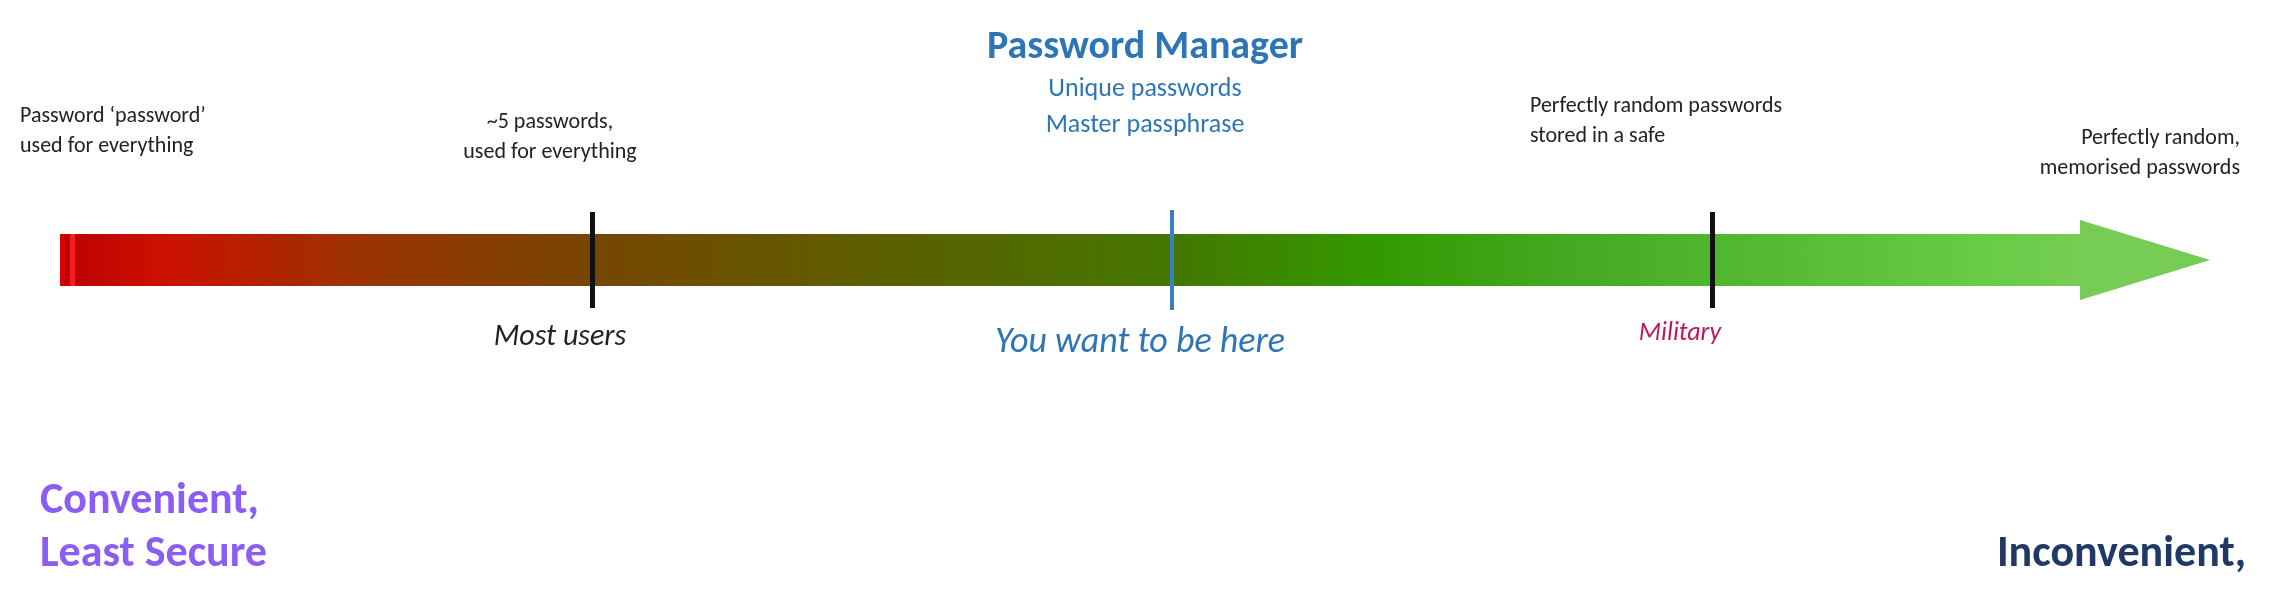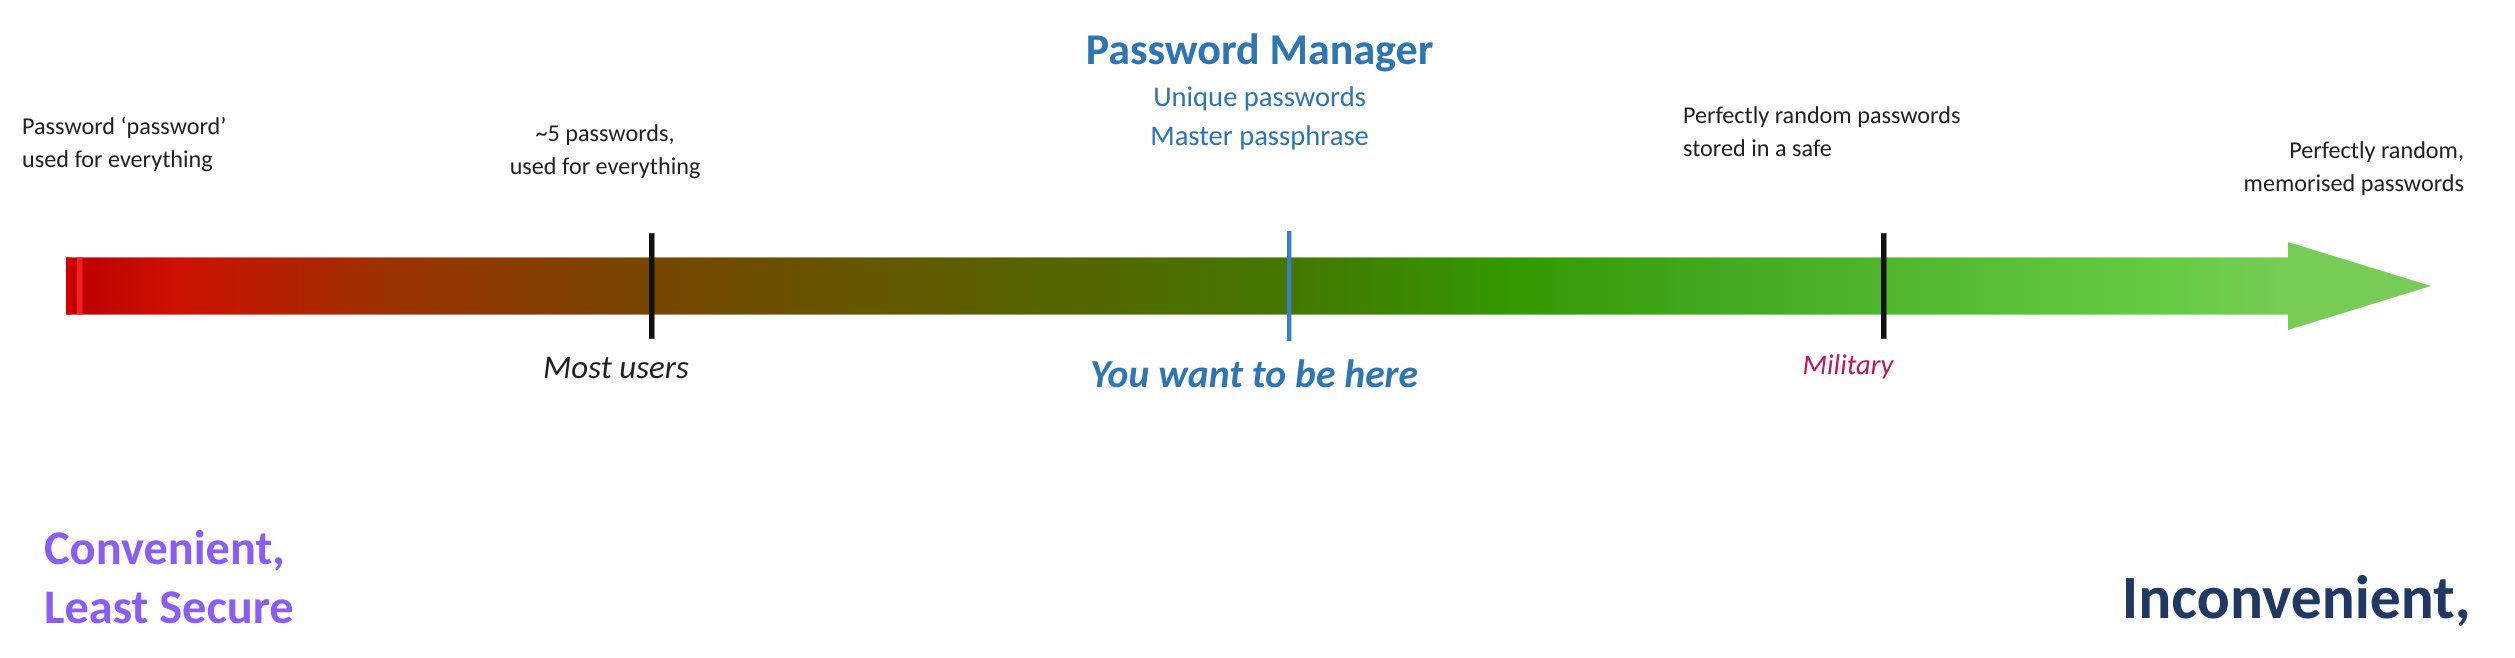--- a/index.html
+++ b/index.html
@@ -126,32 +126,32 @@
       font-size: 44px;
       font-weight: 700;
       color: #8b5cf6;
       line-height: 1.2;
     }
 
     .bottom-right {
       position: absolute;
       bottom: 20px;
       right: 40px;
-      font-size: 56px;
+      font-size: 44px;
       font-weight: 700;
       color: #1f3864;
       text-align: right;
       line-height: 1.2;
     }
 
     
     .you-want {
       position: absolute;
       font-size: 36px;
-      font-weight: 700;
+      font-weight: 400;
       font-style: italic;
       color: #2e75b6;
       text-align: center;
     }
 
     
     .most-users {
       font-style: italic;
       font-size: 30px;
       color: #222;

